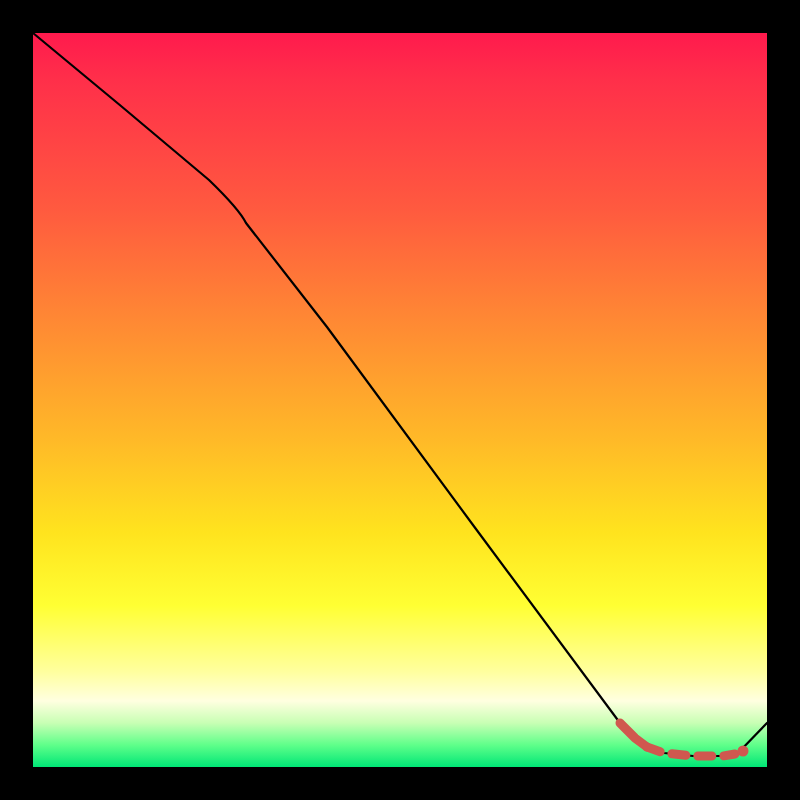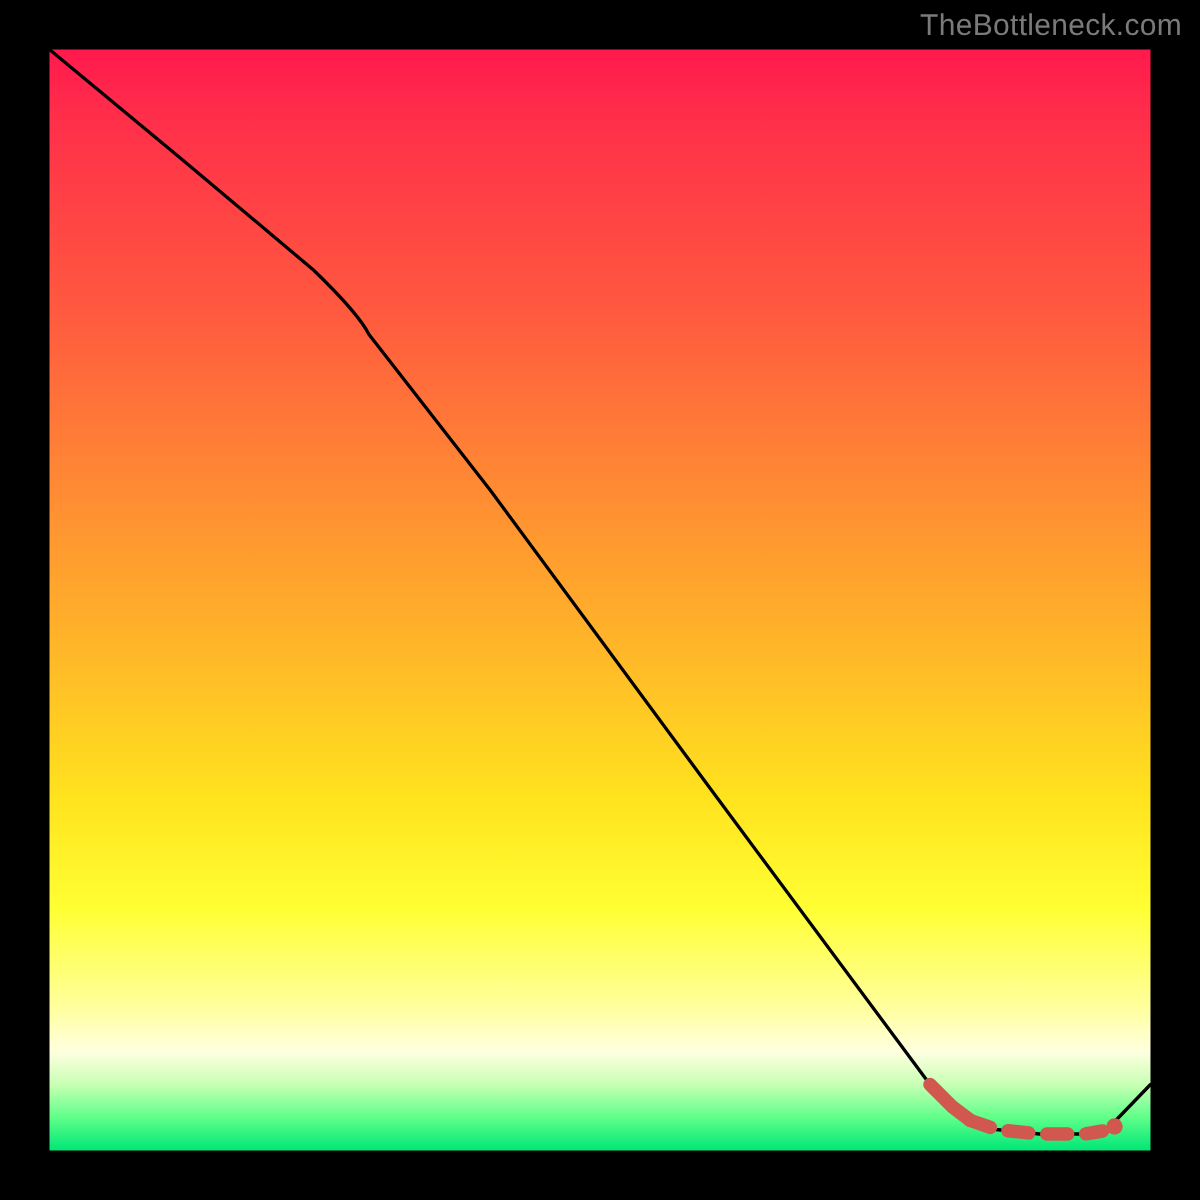--- a/index.html
+++ b/index.html
@@ -85,14 +85,13 @@
              L 602 705
              L 614 714" fill="none" stroke="#d0584f" stroke-width="9" stroke-linecap="round"></path>
     <path d="M 614 714
              L 631 720
              L 660 723
              L 690 723
              L 702 721" fill="none" stroke="#d0584f" stroke-width="9" stroke-linecap="round" stroke-dasharray="14 12"></path>
     <circle cx="710" cy="718" r="5.5" fill="#d0584f"></circle>
   </svg>
 
-  <div class="watermark">TheBottleneck.com</div>
 </div>
 
 </body></html>

